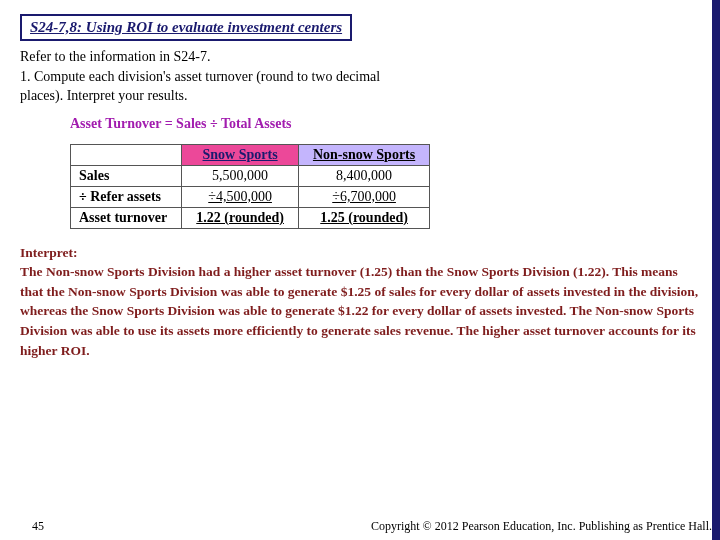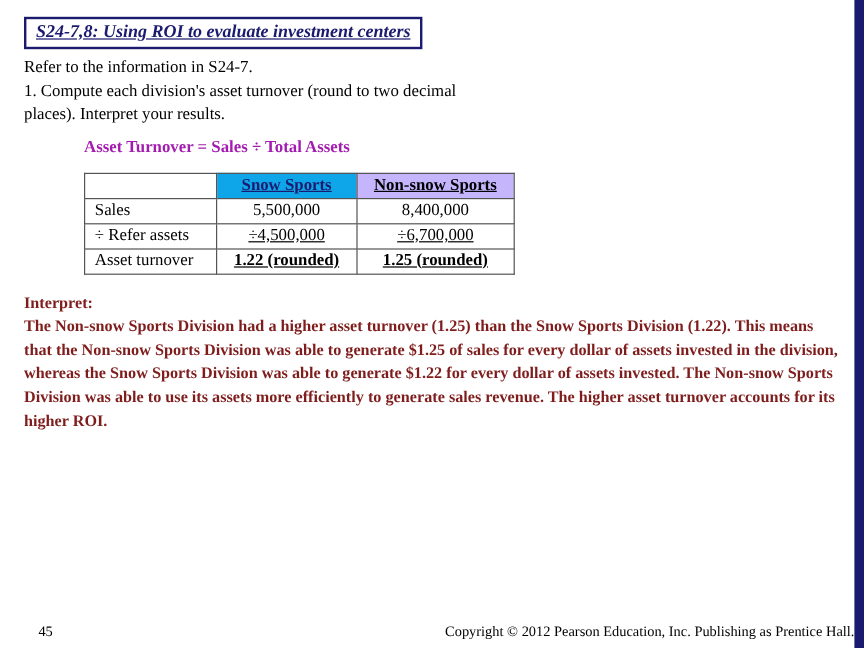--- a/index.html
+++ b/index.html
@@ -68,32 +68,32 @@
     table td:first-child {
       text-align: left;
       padding-left: 8px;
       min-width: 110px;
     }
 
     table td.snow-header {
       font-weight: bold;
       text-decoration: underline;
       color: #1a1a6e;
-      background: #0ea5e9;
+      background: #ec4899;
     }
 
     table td.nonsnow-header {
       font-weight: bold;
       text-decoration: underline;
       color: #000;
       background: #c4b5fd;
     }
 
     table td.label-cell {
-      font-weight: normal;
+      font-weight: bold;
       color: #000;
     }
 
     .underline-val {
       text-decoration: underline;
     }
 
     .bold-val {
       font-weight: bold;
     }

